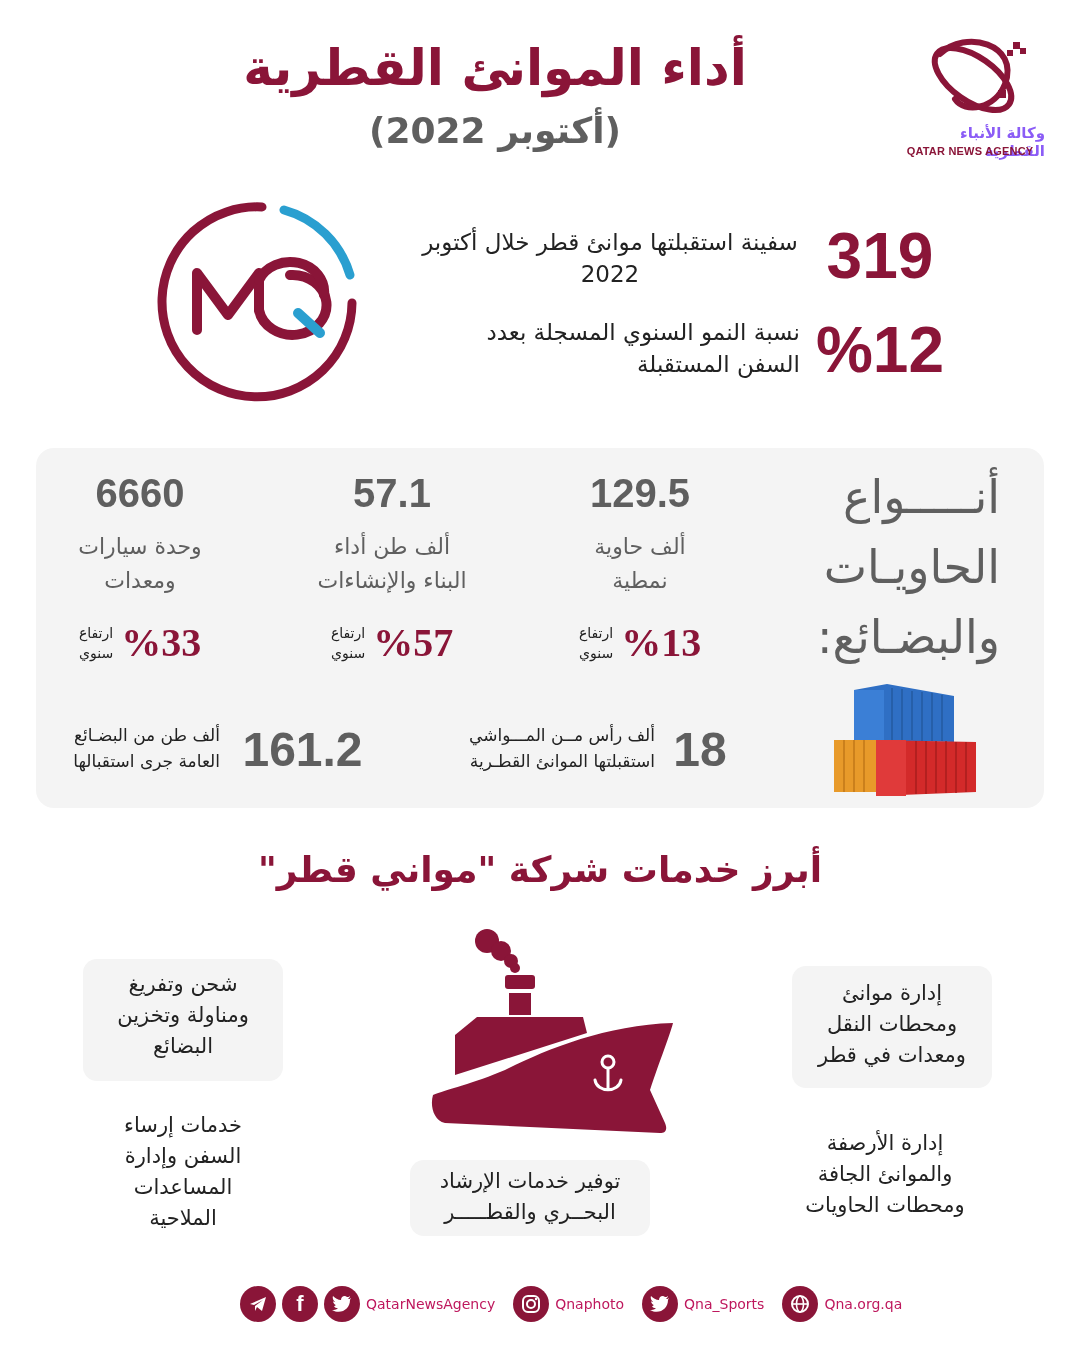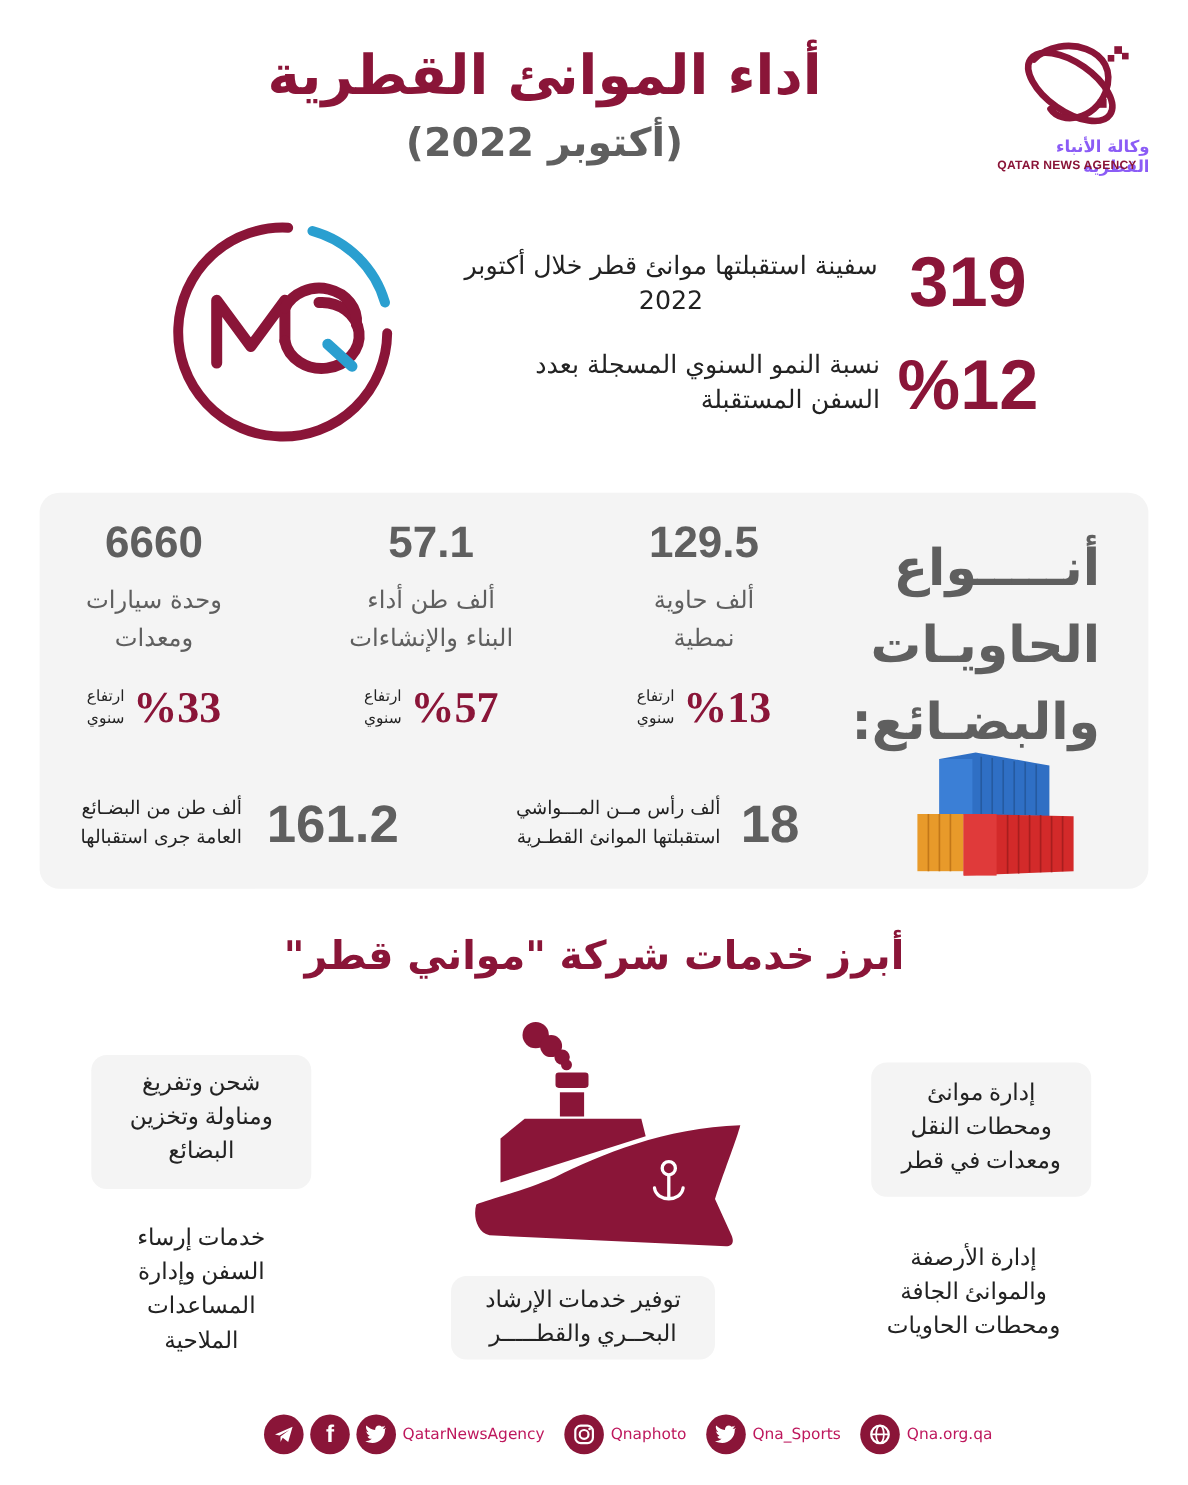--- a/index.html
+++ b/index.html
@@ -18,40 +18,40 @@
   
   .mq { left: 150px; top: 195px; width: 215px; height: 215px; }
   .big-stat { font-family: "Liberation Sans", sans-serif; font-weight: bold; color: #8a1538; }
   .stat1-num { left: 815px; top: 218px; width: 130px; font-size: 64px; text-align: center; line-height: 76px; }
   .stat1-text { left: 420px; top: 226px; width: 380px; font-size: 23px; line-height: 32px; text-align: center; color: #222; }
   .stat2-num { left: 810px; top: 312px; width: 140px; font-size: 64px; text-align: center; line-height: 76px; }
   .stat2-text { left: 420px; top: 316px; width: 380px; font-size: 23px; line-height: 32px; text-align: right; color: #222; }
 
   
   .panel { left: 36px; top: 448px; width: 1008px; height: 360px; background: #f4f4f4; border-radius: 18px; }
-  .panel-title { left: 780px; top: 462px; width: 220px; text-align: right; font-weight: bold; font-size: 46px; line-height: 70px; color: #5f5f5f; margin-top: 19px; }
+  .panel-title { left: 780px; top: 462px; width: 220px; text-align: right; font-weight: normal; font-size: 46px; line-height: 70px; color: #5f5f5f; }
   .col { width: 210px; text-align: center; }
   .col-num { font-family: "Liberation Sans", sans-serif; font-weight: bold; font-size: 40px; color: #5f5f5f; line-height: 50px; }
   .col-label { font-size: 22px; color: #5f5f5f; line-height: 34px; margin-top: 12px; height: 70px; }
   .col-growth { display: flex; align-items: center; justify-content: center; gap: 8px; margin-top: 20px; flex-direction: row; }
   .growth-pct { font-family: Liberation Serif, serif; font-weight: bold; font-size: 40px; color: #8a1538; line-height: 46px; }
   .growth-label { font-size: 14px; line-height: 20px; color: #222; text-align: right; direction: rtl; }
   .c1 { left: 535px; top: 468px; }
   .c2 { left: 287px; top: 468px; }
   .c3 { left: 35px; top: 468px; }
 
   .containers { left: 832px; top: 682px; width: 146px; height: 116px; }
   .s22-num { left: 665px; top: 722px; width: 70px; font-family: "Liberation Sans", sans-serif; font-weight: bold; font-size: 48px; color: #5f5f5f; text-align: center; line-height: 56px; }
   .s22-text { left: 430px; top: 722px; width: 225px; font-size: 17px; line-height: 26px; text-align: right; color: #222; }
   .s161-num { left: 230px; top: 722px; width: 145px; font-family: "Liberation Sans", sans-serif; font-weight: bold; font-size: 48px; color: #5f5f5f; text-align: center; line-height: 56px; }
   .s161-text { left: 40px; top: 722px; width: 180px; font-size: 17px; line-height: 26px; text-align: right; color: #222; }
 
   
   .services-title { left: 240px; top: 842px; width: 600px; text-align: center; font-weight: bold; font-size: 36px; color: #8a1538; line-height: 56px; }
-  .svc { text-align: center; font-size: 21px; line-height: 31px; color: #222; direction: rtl; font-family: Liberation Serif, serif; }
+  .svc { text-align: center; font-size: 21px; line-height: 31px; color: #222; direction: rtl; }
   .svc-box { background: #f4f4f4; border-radius: 14px; }
   .svc1 { left: 792px; top: 966px; width: 200px; height: 122px; padding-top: 12px; }
   .svc2 { left: 83px; top: 959px; width: 200px; height: 122px; padding-top: 10px; }
   .svc3 { left: 410px; top: 1160px; width: 240px; height: 76px; padding-top: 6px; }
   .svc4 { left: 790px; top: 1128px; width: 190px; }
   .svc5 { left: 83px; top: 1110px; width: 200px; }
   .ship { left: 425px; top: 925px; width: 255px; height: 220px; }
 
   
   .footer { left: 240px; top: 1284px; width: 640px; height: 40px; display: flex; align-items: center; gap: 6px; font-family: "DejaVu Sans", sans-serif; }

